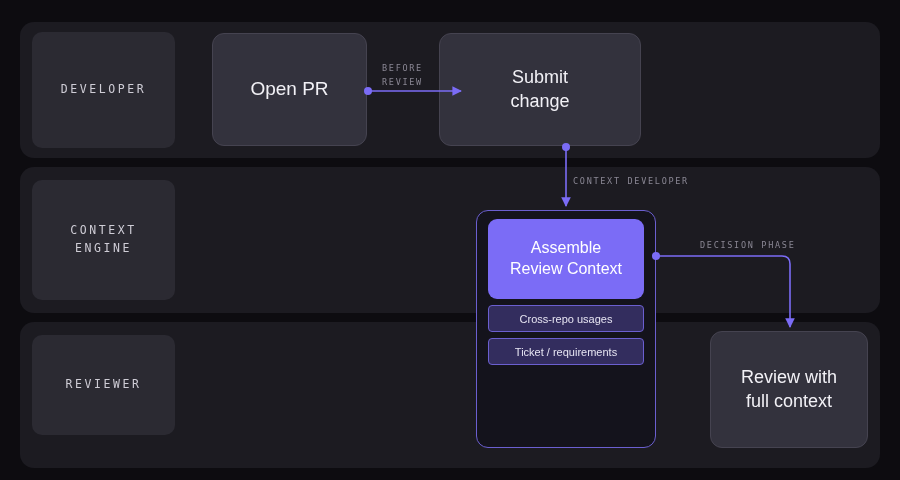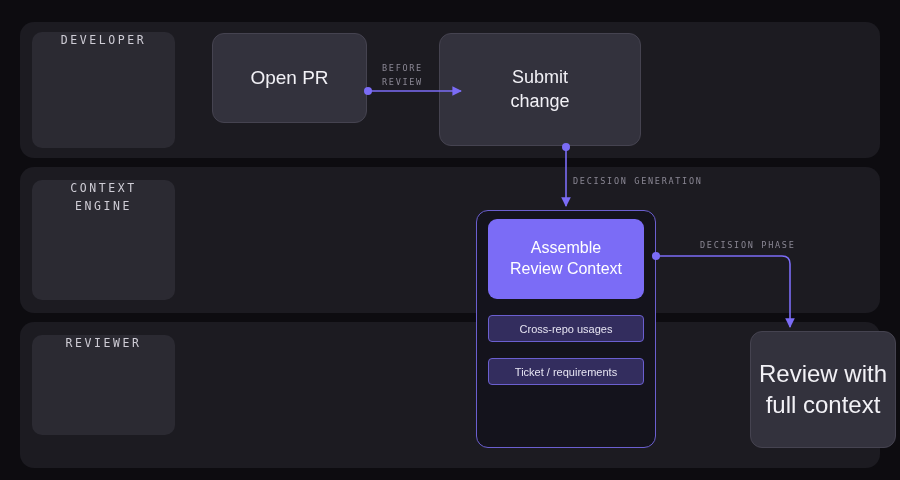--- a/index.html
+++ b/index.html
@@ -25,21 +25,21 @@
   #lane-developer { top:22px;  height:136px; }
   #lane-engine    { top:167px; height:146px; }
   #lane-reviewer  { top:322px; height:146px; }
 
   
   .lane-label {
     position:absolute;
     left:32px; width:143px;
     background:#2b2a32;
     border-radius:10px;
-    display:flex; align-items:flex-start; justify-content:center;
+    display:flex; align-items:center; justify-content:center;
     text-align:center;
   }
   .lane-label span {
     font-size:11.5px;
     letter-spacing:2.6px;
     color:#cfcdd6;
     font-family:"DejaVu Sans Mono", monospace;
     line-height:1.55;
     white-space:pre-line;
   }
@@ -52,34 +52,34 @@
     position:absolute;
     background:#33323d;
     border:1px solid #454350;
     border-radius:12px;
     display:flex; align-items:center; justify-content:center;
     text-align:center;
     color:#f2f1f6;
     line-height:1.28;
     white-space:pre-line;
   }
-  #node-open-pr     { left:212px; top:33px;  width:155px; height:90px; font-size:19px; }
+  #node-open-pr     { left:212px; top:33px;  width:155px; height:113px; font-size:19px; }
   #node-submit      { left:439px; top:33px;  width:202px; height:113px; font-size:18px; }
-  #node-review-full { left:710px; top:331px; width:146px; height:117px; font-size:24px;margin-left:40px; }
+  #node-review-full { left:710px; top:331px; width:158px; height:117px; font-size:18px; }
 
   
   #context-group {
     position:absolute;
     left:476px; top:210px;
     width:180px; height:238px;
     border:1px solid #6b5fd0;
     border-radius:12px;
     background:#14131c;
     padding:8px 11px;
-    display:flex; flex-direction:column; gap:16px;
+    display:flex; flex-direction:column; gap:6px;
   }
   #node-assemble {
     background:#7b6cf6;
     border-radius:9px;
     height:80px;
     display:flex; align-items:center; justify-content:center;
     text-align:center;
     color:#ffffff;
     font-size:16px;
     line-height:1.3;
@@ -168,16 +168,16 @@
     </g>
 
     <g>
       <circle cx="656" cy="256" r="4" fill="#7b6cf6"></circle>
       <path d="M 659 256 L 782 256 Q 790 256 790 264 L 790 327" fill="none" stroke="#7b6cf6" stroke-width="1.6" marker-end="url(#arrow)"></path>
     </g>
   </svg>
 
   <div class="edge-label" id="edge-label-before-review">BEFORE
 REVIEW</div>
-  <div class="edge-label" id="edge-label-context-gen">DECISION GENERATION</div>
+  <div class="edge-label" id="edge-label-context-gen">CONTEXT DEVELOPER</div>
   <div class="edge-label" id="edge-label-decision-phase">DECISION PHASE</div>
 
 </div>
 
 </body></html>

